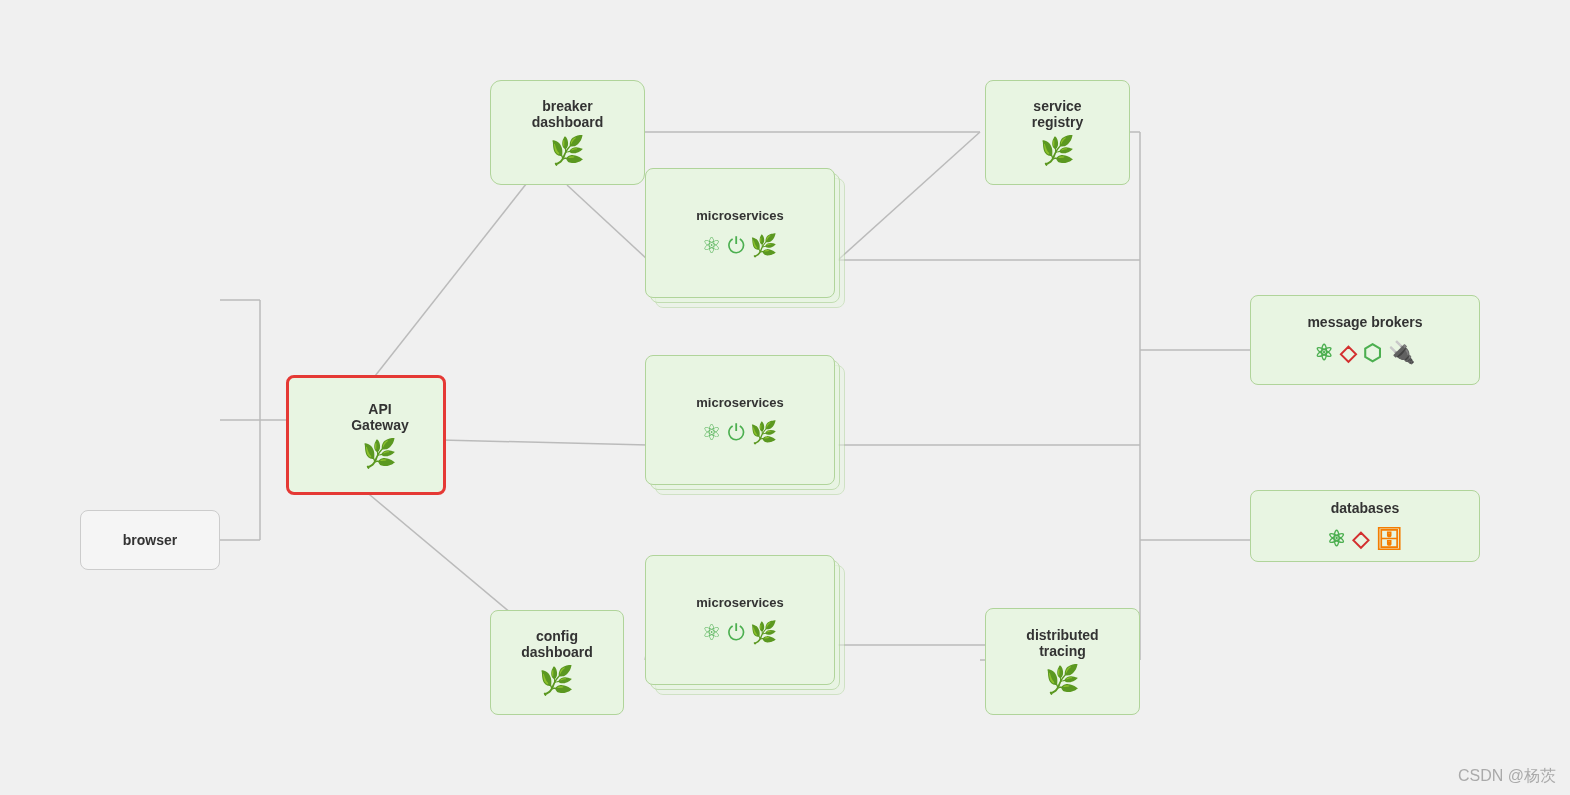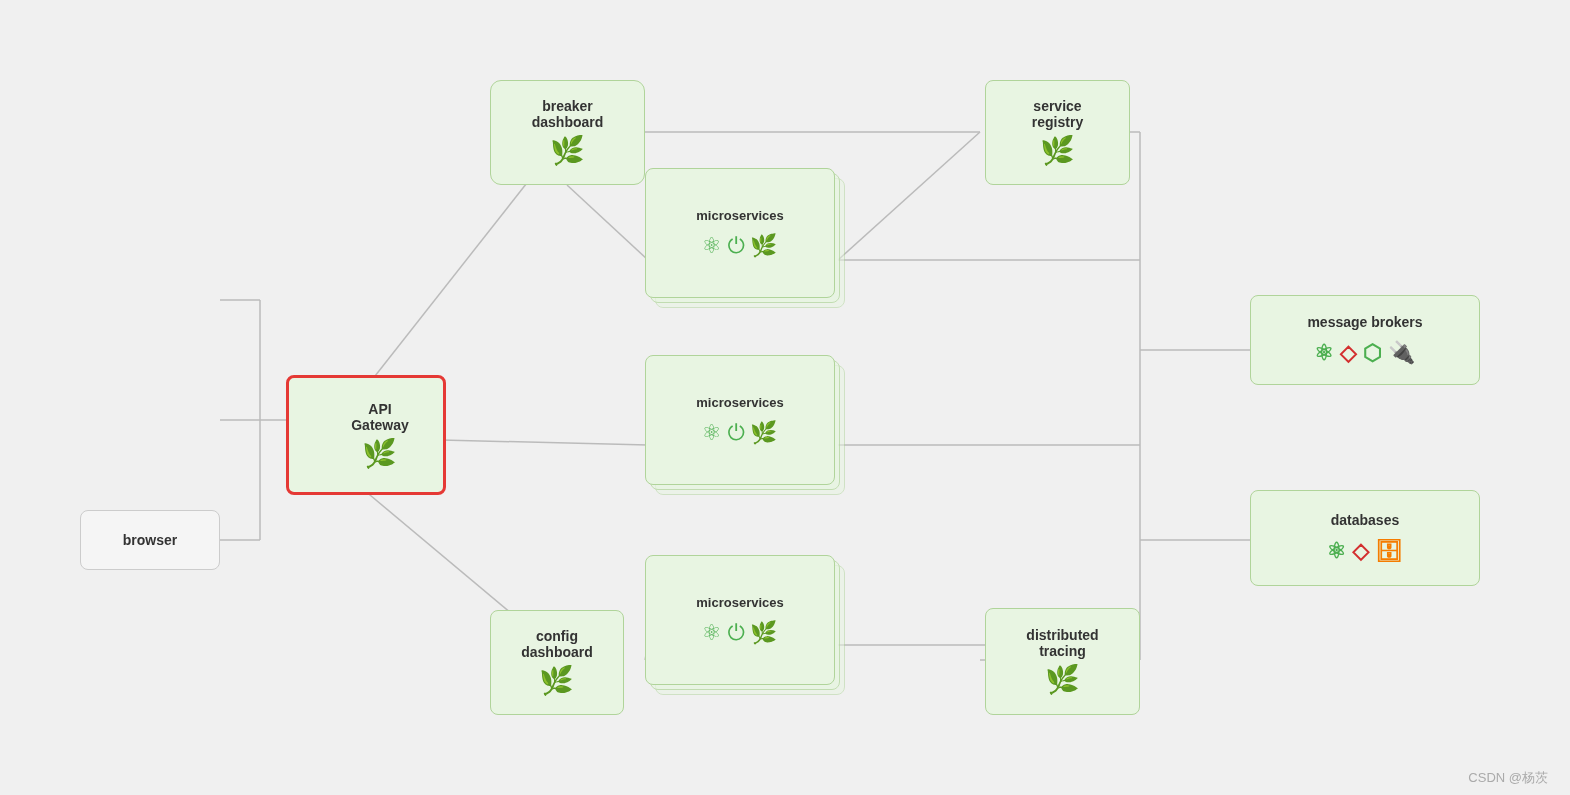--- a/index.html
+++ b/index.html
@@ -72,22 +72,22 @@
       font-size: 22px;
       color: #4caf50;
     }
     .icon-msg {
       font-size: 22px;
       color: #4caf50;
     }
     .watermark {
       position: absolute;
       bottom: 8px;
-      right: 22px;
-      font-size: 13px;
+      right: 14px;
+      font-size: 16px;
       color: #aaa;
     }
   </style>
 </head>
 <body>
 
 <div id="diagram">
 
   <svg id="lines">
 
@@ -204,21 +204,21 @@
   <div class="node node-green" style="left:1250px;top:295px;width:230px;height:90px;">
     <span style="margin-bottom:4px;">message brokers</span>
     <div class="icon-row">
       <span class="icon-msg">⚛</span>
       <span class="icon-msg" style="color:#d32f2f;">◇</span>
       <span class="icon-msg">⬡</span>
       <span class="icon-msg">🔌</span>
     </div>
   </div>
 
-  <div class="node node-green" style="left:1250px;top:490px;width:230px;height:96px;">
+  <div class="node node-green" style="left:1250px;top:490px;width:230px;height:72px;">
     <span style="margin-bottom:4px;">databases</span>
     <div class="icon-row">
       <span class="icon-msg">⚛</span>
       <span class="icon-msg" style="color:#d32f2f;">◇</span>
       <span class="icon-msg" style="color:#f57c00;">🗄</span>
     </div>
   </div>
 
   <div class="watermark">CSDN @杨茨</div>
 

